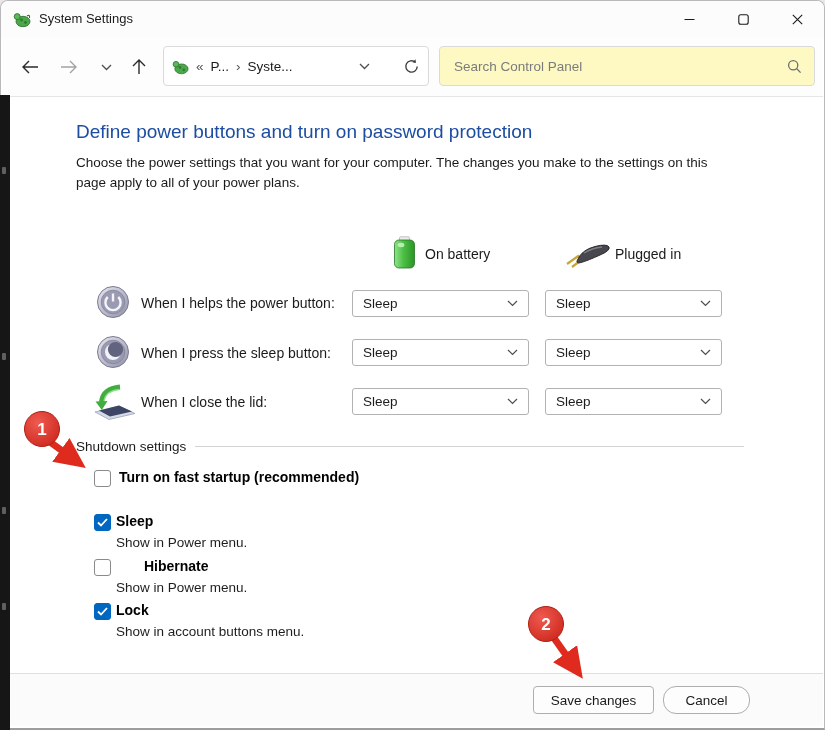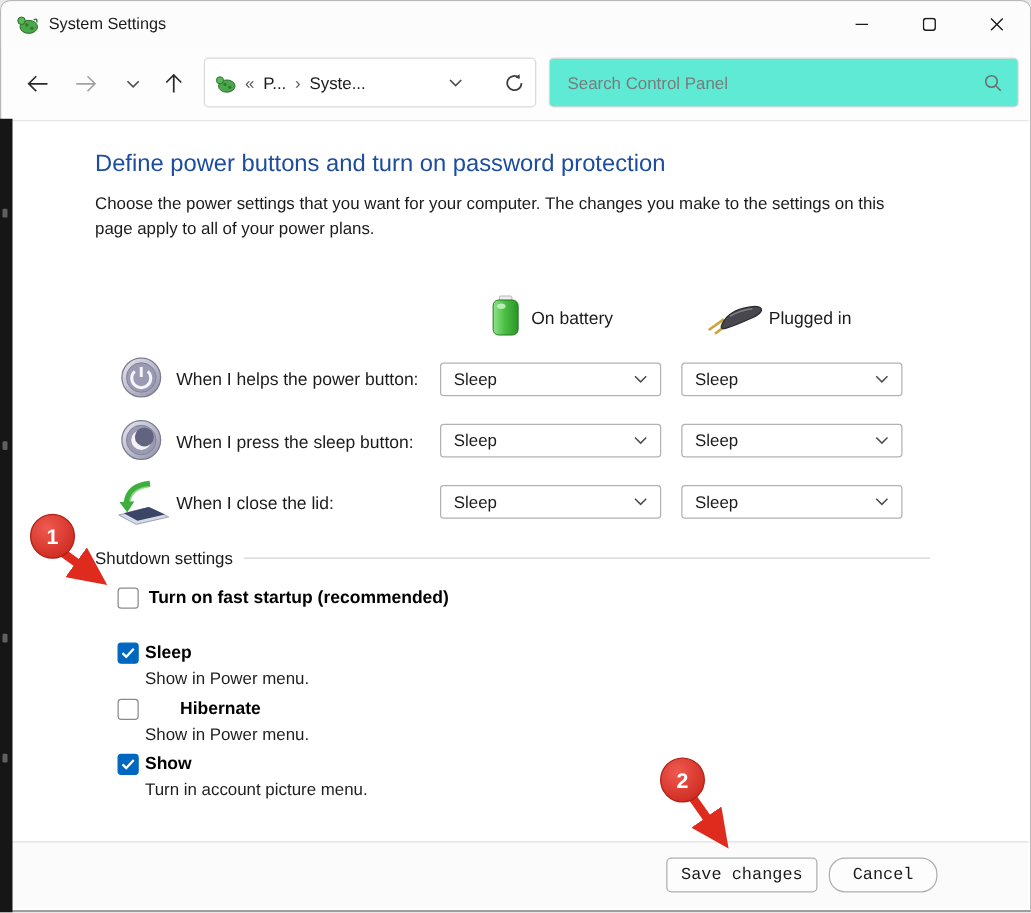--- a/index.html
+++ b/index.html
@@ -22,21 +22,21 @@
   .toolbar{position:absolute;left:1px;right:1px;top:37px;height:58px;background:#fdfdfd;border-bottom:1px solid #e6e6e6;}
   .navbtn{position:absolute;top:14px;width:32px;height:30px;display:flex;align-items:center;justify-content:center;border-radius:4px;}
   .crumbbox{
     position:absolute;left:161px;top:8px;width:266px;height:40px;background:#fff;
     border:1px solid #dadada;border-radius:4px;box-sizing:border-box;
     display:flex;align-items:center;padding:0 8px;gap:7px;font-size:13.5px;color:#1b1b1b;
   }
   .crumb-sep{color:#555;}
   .crumb-spacer{flex:1;}
   .searchbox{
-    position:absolute;left:437px;top:8px;width:376px;height:40px;background:#5eead4;
+    position:absolute;left:437px;top:8px;width:376px;height:40px;background:#fef9c3;
     border:1px solid #dadada;border-radius:4px;box-sizing:border-box;
     display:flex;align-items:center;padding:0 12px;
   }
   .searchbox input{
     flex:1;border:none;outline:none;font-family:"Liberation Sans",sans-serif;
     font-size:13.5px;color:#1b1b1b;background:transparent;
   }
   .searchbox input::placeholder{color:#7b7b7b;opacity:1;}
   
   .page-heading{position:absolute;left:75px;top:120px;font-size:19px;color:#1d4da1;}
@@ -56,21 +56,21 @@
   .cb{
     position:absolute;width:17px;height:17px;box-sizing:border-box;background:#fff;
     border:1px solid #8a8a8a;border-radius:3px;display:flex;align-items:center;justify-content:center;
   }
   .cb.checked{background:#0067c0;border-color:#0067c0;}
   .cb:not(.checked) svg{display:none;}
   .opt-label{position:absolute;font-size:14px;font-weight:bold;color:#000;}
   .opt-desc{position:absolute;font-size:13.5px;color:#1e1e1e;}
   .lnk{color:#0b5cbd;text-decoration:underline;cursor:pointer;}
   
-  .footer{position:absolute;left:1px;right:1px;bottom:2px;height:52px;background:#fbfbfb;border-top:1px solid #e0e0e0;font-family:Liberation Mono, monospace;}
+  .footer{position:absolute;left:1px;right:1px;bottom:2px;height:52px;background:#fbfbfb;border-top:1px solid #e0e0e0;}
   .btn{
     position:absolute;height:28px;box-sizing:border-box;background:#fdfdfd;
     border:1px solid #aeaeae;border-radius:4px;font-size:13.5px;color:#1b1b1b;
     display:flex;align-items:center;justify-content:center;
   }
   
   .left-strip{position:absolute;left:0;top:95px;width:10px;height:635px;background:#161616;z-index:25;}
   .strip-mark{position:absolute;left:2px;width:4px;height:7px;background:#5f5f5f;border-radius:1px;}
   .annot{position:absolute;inset:0;z-index:30;pointer-events:none;}
   .badge-num{font-family:"Liberation Sans",sans-serif;font-weight:bold;font-size:17px;fill:#ffffff;}
@@ -275,22 +275,22 @@
     
   </div>
   <span class="opt-label" style="left:115px;top:557px;padding-left:28px;">Hibernate</span>
   <span class="opt-desc" style="left:115px;top:579px;">Show in Power menu.</span>
 
   <div class="cb checked" style="left:93px;top:602px;">
     <svg width="11" height="9" viewBox="0 0 11 9">
         <path d="M1 4.5 L4 7.5 L10 1" stroke="#fff" stroke-width="1.8" fill="none"></path>
       </svg>
   </div>
-  <span class="opt-label" style="left:115px;top:601px;">Show</span>
-  <span class="opt-desc" style="left:115px;top:623px;">Turn in account picture menu.</span>
+  <span class="opt-label" style="left:115px;top:601px;">Lock</span>
+  <span class="opt-desc" style="left:115px;top:623px;">Show in account buttons menu.</span>
 
   <div class="footer">
     <div class="btn" style="left:531px;top:12px;width:121px;">Save changes</div>
     <div class="btn" style="left:661px;top:12px;width:87px;border-radius:13px;">Cancel</div>
   </div>
 </div>
 
 <div class="left-strip">
   <div class="strip-mark" style="top:72px;"></div>
   <div class="strip-mark" style="top:258px;"></div>

